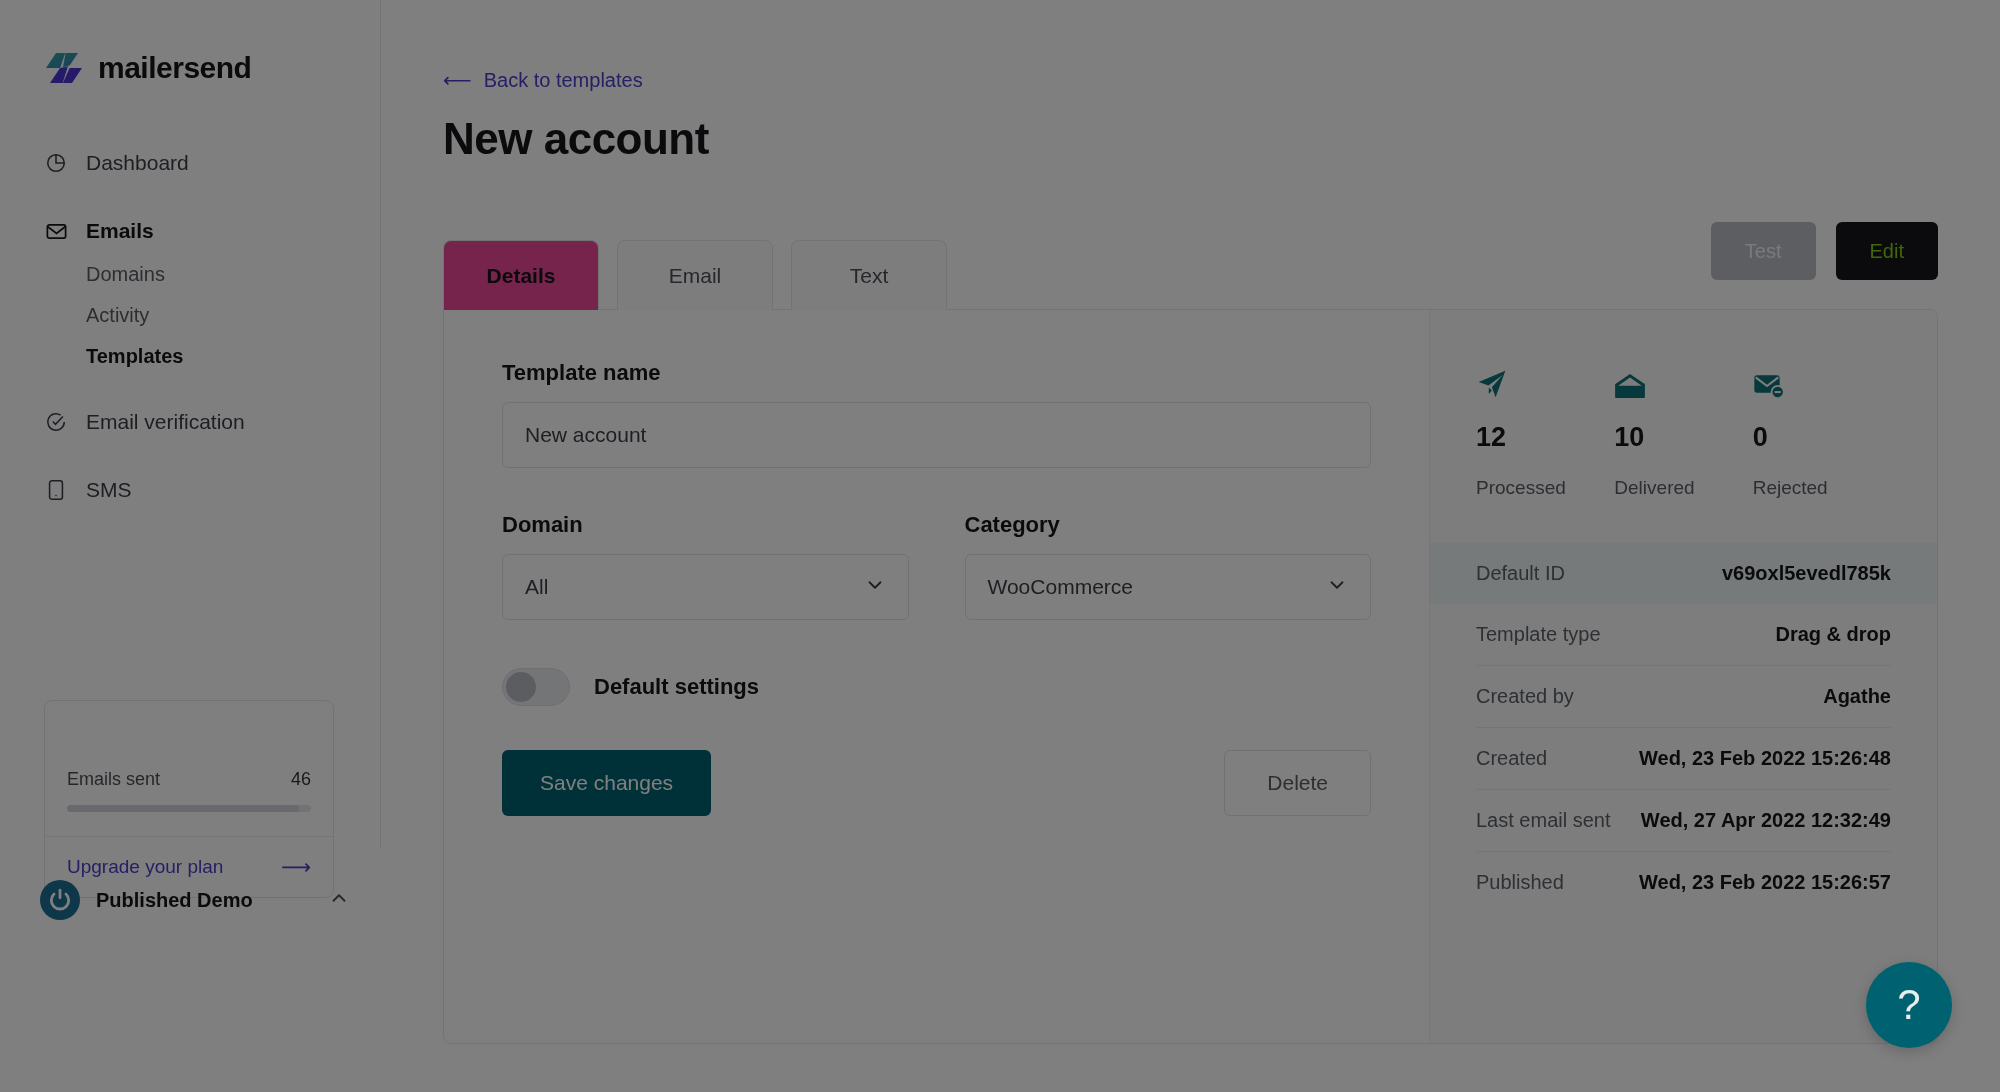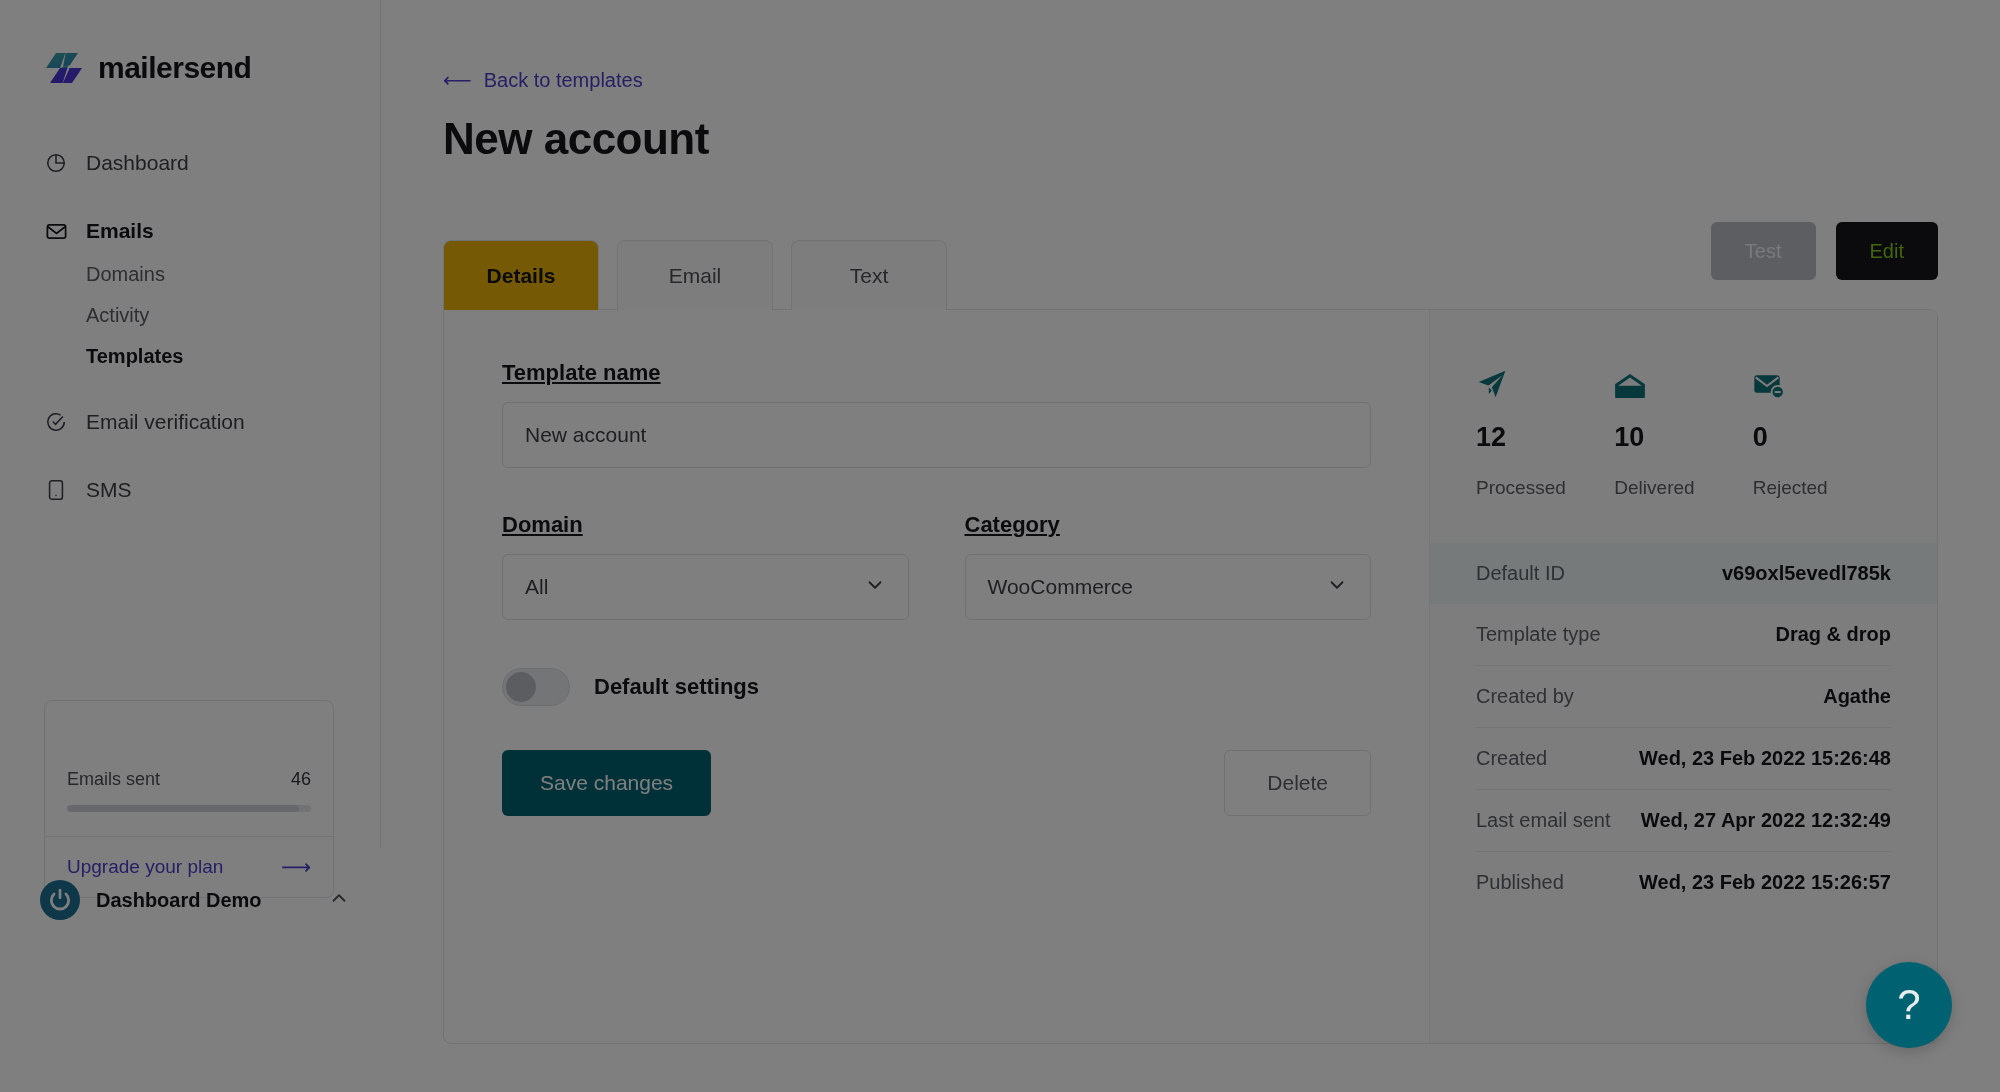--- a/index.html
+++ b/index.html
@@ -109,38 +109,38 @@
   
   .tabs { position: absolute; left: 62px; top: 240px; display: flex; gap: 18px; z-index: 3; }
   .tab {
     width: 156px; height: 70px;
     border: 1px solid #e4e6ea; border-bottom: none;
     border-radius: 8px 8px 0 0;
     background: #fbfbfc;
     display: flex; align-items: center; justify-content: center;
     font-size: 21px; color: #4a4f57; cursor: pointer;
   }
-  .tab.active { background: #eab308; color: #16161a; font-weight: 700; }
+  .tab.active { background: #ec4899; color: #16161a; font-weight: 700; }
 
   
   .card {
     position: absolute; left: 62px; top: 309px; right: 62px; height: 735px;
     background: #ffffff;
     border: 1px solid #e4e6ea; border-radius: 0 8px 8px 8px;
     display: flex; overflow: hidden;
   }
   .card-left { flex: 1; padding: 50px 58px 0 58px; position: relative; }
   .card-right {
     width: 508px; flex: 0 0 508px;
     background: #fafbfb;
     border-left: 1px solid #eceef0;
     padding: 56px 46px 0 46px;
   }
 
-  .field-label { font-size: 22px; font-weight: 700; color: #16161a; margin-bottom: 16px; text-decoration: underline; }
+  .field-label { font-size: 22px; font-weight: 700; color: #16161a; margin-bottom: 16px; }
   .input {
     width: 100%; height: 66px;
     border: 1px solid #dfe2e6; border-radius: 6px;
     background: #ffffff;
     font-size: 21px; color: #3b3f46; font-family: inherit;
     padding: 0 22px;
     display: flex; align-items: center;
   }
   .row2 { display: flex; gap: 56px; margin-top: 44px; }
   .col { flex: 1; }
@@ -307,21 +307,21 @@
       </div>
     </div>
 
     <div class="account">
       <span class="avatar">
         <svg width="26" height="26" viewBox="0 0 24 24" fill="none" stroke="#ffffff" stroke-width="2.6" stroke-linecap="round">
           <path d="M12 3 v7"></path>
             <path d="M6.5 6.5 a8 8 0 1 0 11 0"></path>
         </svg>
       </span>
-      <span class="account-name">Dashboard Demo</span>
+      <span class="account-name">Published Demo</span>
       <span class="chev-up">
         <svg width="22" height="22" viewBox="0 0 24 24" fill="none" stroke="#4a4f57" stroke-width="2" stroke-linecap="round" stroke-linejoin="round">
           <path d="M6 15 l6 -6 l6 6"></path>
         </svg>
       </span>
     </div>
   </aside>
 
   <section class="main">
 

